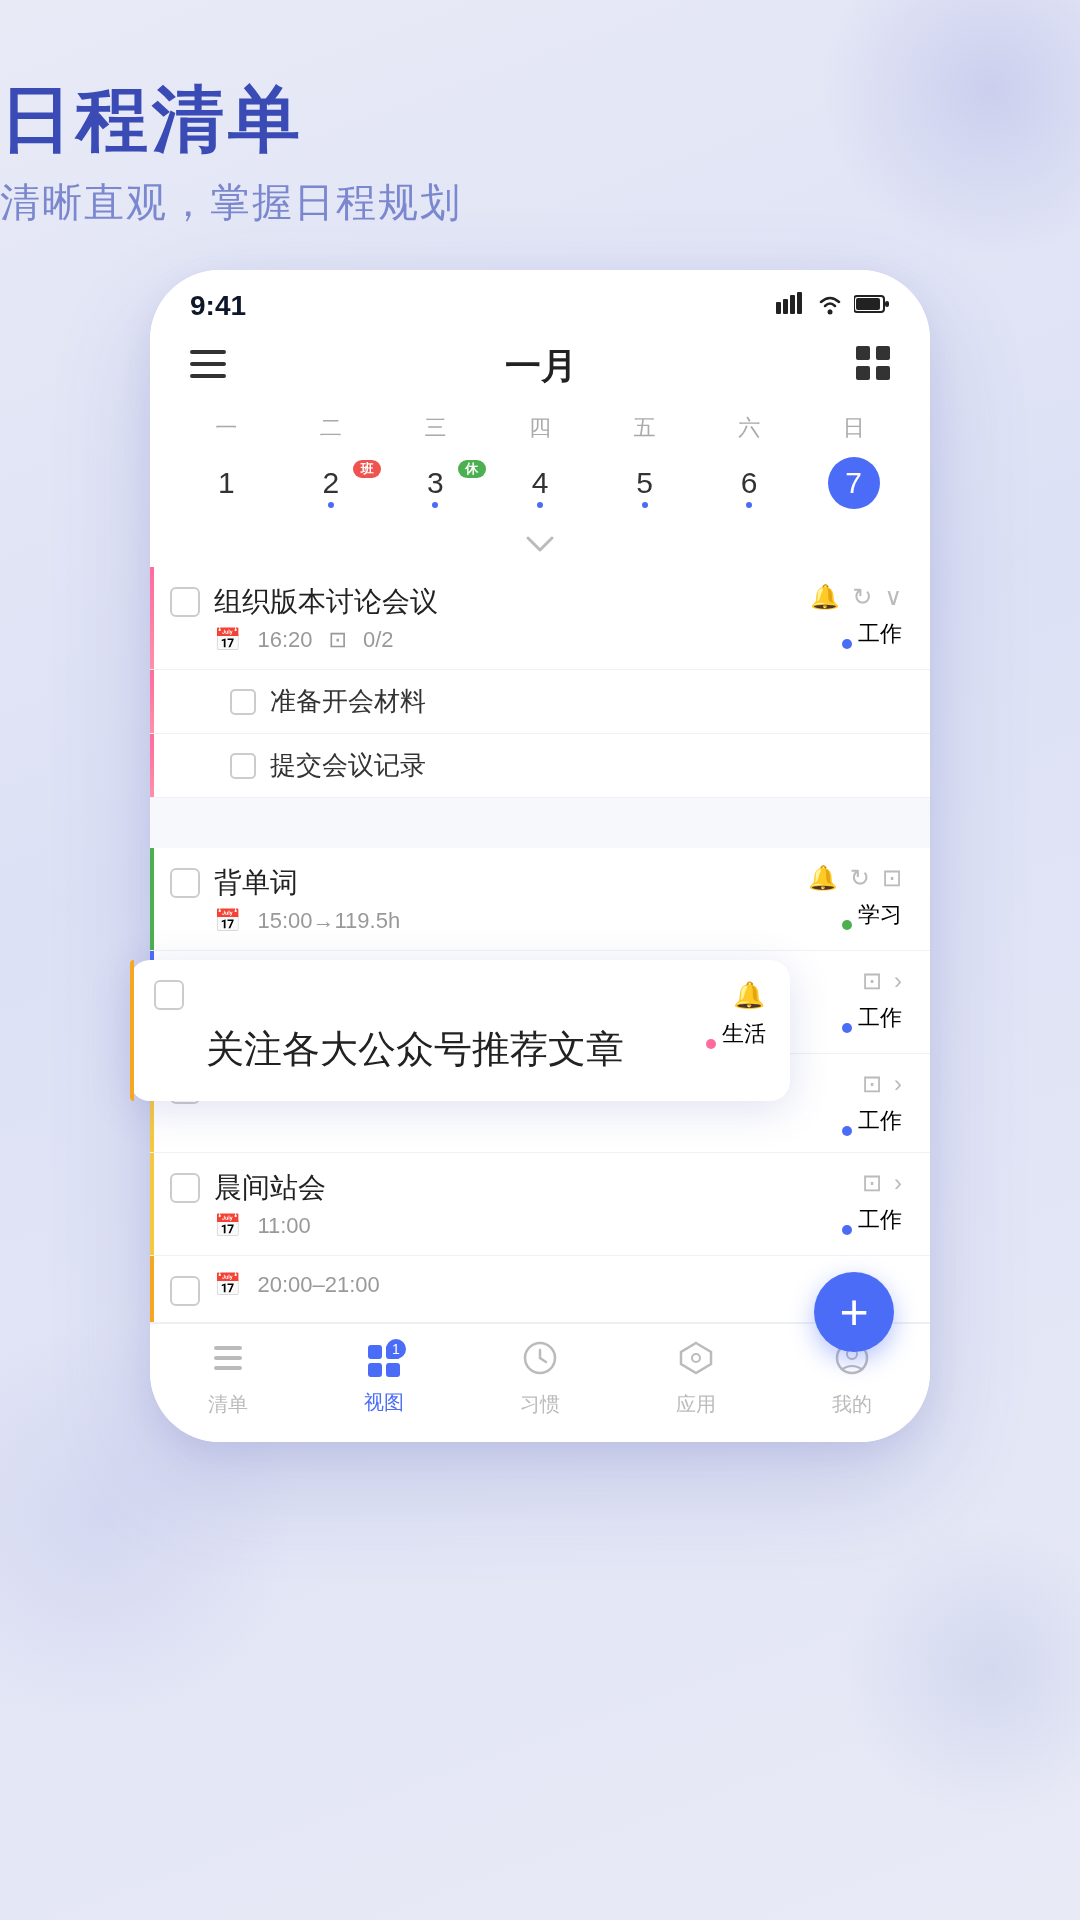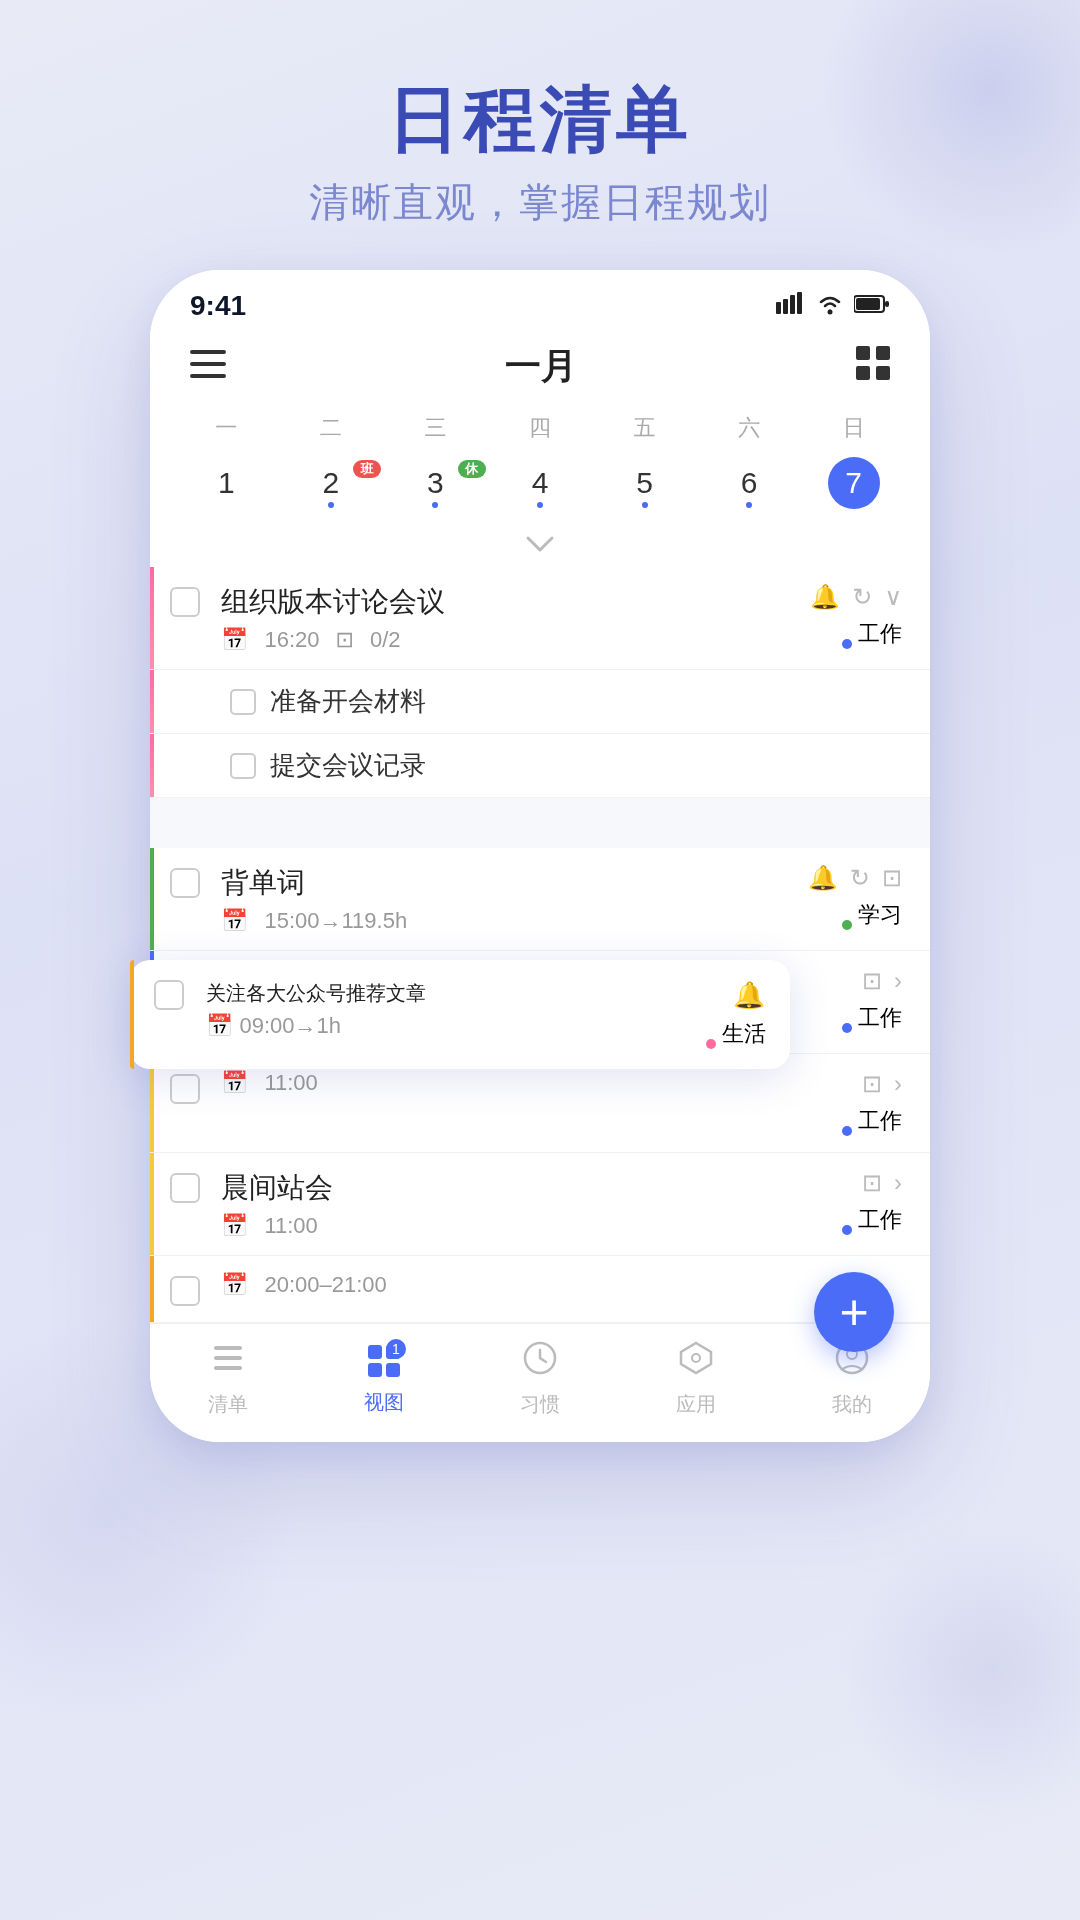--- a/index.html
+++ b/index.html
@@ -37,21 +37,21 @@
       bottom: 100px;
       right: -60px;
       width: 300px;
       height: 300px;
       background: radial-gradient(circle, rgba(160,170,220,0.25) 0%, transparent 70%);
       border-radius: 50%;
     }
 
     
     .page-header {
-      text-align: center;
+      text-align: left;
       padding-top: 80px;
       padding-bottom: 40px;
       position: relative;
       z-index: 2;
     }
     .page-title {
       font-size: 72px;
       font-weight: 800;
       color: #3a4bb5;
       letter-spacing: 4px;
@@ -205,21 +205,21 @@
     }
 
     .task-item {
       background: white;
       margin: 0;
       padding: 16px 28px 16px 20px;
       border-bottom: 1px solid #f0f0f5;
       position: relative;
       display: flex;
       align-items: flex-start;
-      gap: 21px;
+      gap: 14px;
     }
     .task-left-bar {
       width: 4px;
       height: 100%;
       position: absolute;
       left: 0;
       top: 0;
       bottom: 0;
     }
     .bar-pink { background: linear-gradient(180deg, #ff6b9d, #ff8fab); }
@@ -333,24 +333,25 @@
       background: #f5a623;
       border-radius: 2px;
       position: absolute;
       left: 0;
       top: 0;
       bottom: 0;
       border-radius: 20px 0 0 20px;
     }
     .floating-card-content { flex: 1; padding-left: 8px; }
     .floating-card-title {
-      font-size: 20px;
+      font-size: 38px;
       font-weight: 500;
       color: #222;
       margin-bottom: 6px;
+      margin-top: 44px;
     }
     .floating-card-meta {
       font-size: 22px;
       color: #999;
     }
     .floating-card-right {
       display: flex;
       flex-direction: column;
       align-items: flex-end;
       gap: 8px;
@@ -735,24 +736,20 @@
       </div>
     </div>
 
   </div>
 
   <div class="floating-card">
     <div class="floating-card-bar"></div>
     <div class="task-checkbox" style="margin-top:0;"></div>
     <div class="floating-card-content">
       <div class="floating-card-title">关注各大公众号推荐文章</div>
-      <div class="floating-card-meta">
-        <span>📅</span>
-        <span>09:00→1h</span>
-      </div>
     </div>
     <div class="floating-card-right">
       <span class="bell-icon">🔔</span>
       <div class="task-tag">
         <span class="tag-dot dot-life"></span>
         <span>生活</span>
       </div>
     </div>
   </div>
 

